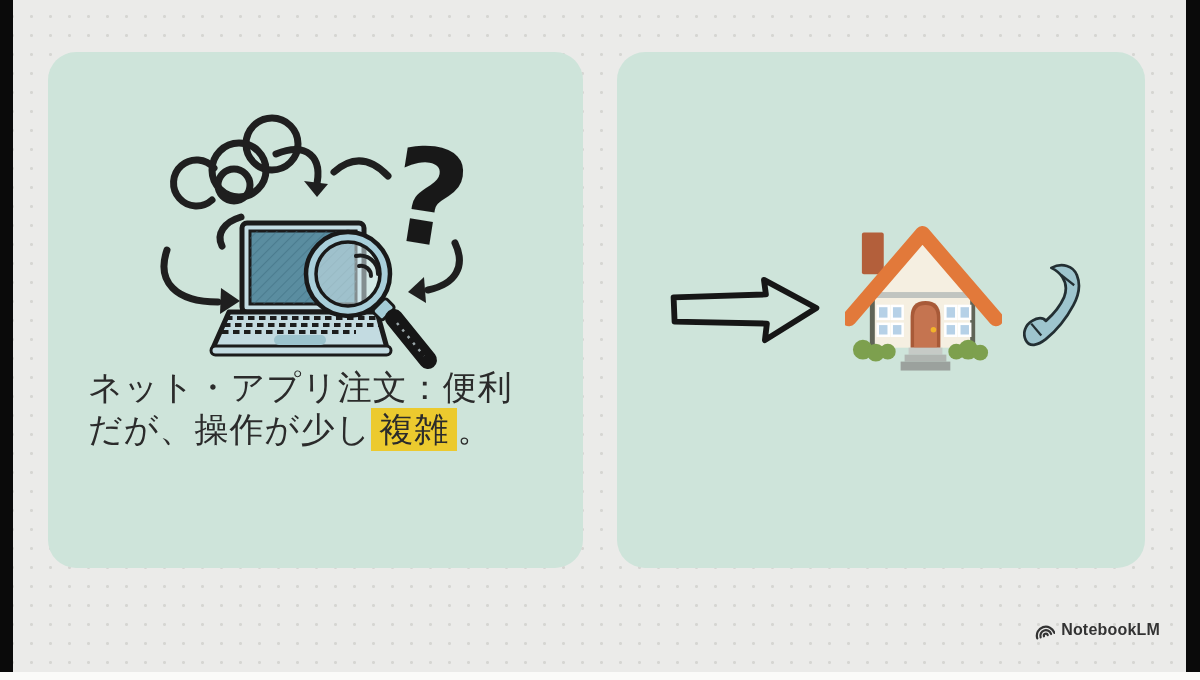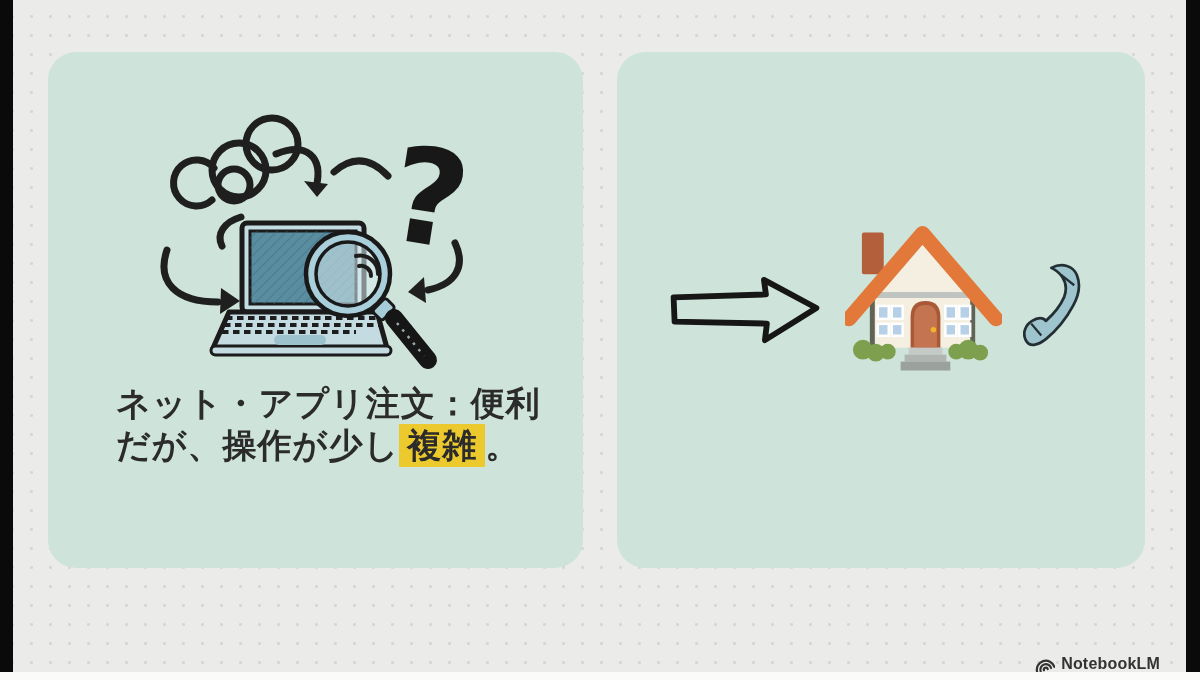--- a/index.html
+++ b/index.html
@@ -21,31 +21,31 @@
     background-color:var(--bg);
     background-image:radial-gradient(circle,var(--dot) 1.3px,transparent 1.6px);
     background-size:19px 19px;background-position:9px 7px;
   }
   .bottom-strip{position:absolute;left:0;bottom:0;width:1200px;height:8px;background:var(--strip);z-index:6;}
   .card{position:absolute;top:52px;height:516px;background:var(--card);border-radius:28px;}
   .card.left{left:35px;width:535px;}
   .card.right{left:604px;width:528px;}
   .illustration{position:absolute;left:108px;top:52px;width:330px;height:270px;}
   .caption{
-    position:absolute;left:40px;top:330px;width:480px;
+    position:absolute;left:40px;top:314px;width:480px;
     font-size:34px;line-height:42px;color:var(--cap);
-    font-weight:700;letter-spacing:1px;margin-left:28px;
+    font-weight:400;letter-spacing:1px;
   }
   .caption .hl{background:var(--hl);padding:2px 8px 3px;}
   .r-arrow{position:absolute;left:51px;top:224px;width:155px;height:68px;}
   .r-house{position:absolute;left:228px;top:170px;width:157px;height:152px;}
   .r-phone{position:absolute;left:406px;top:208px;width:64px;height:98px;}
   .footer{
     position:absolute;right:26px;top:616px;height:28px;z-index:5;
-    display:flex;align-items:center;gap:6px;margin-top:34px;
+    display:flex;align-items:center;gap:6px;
   }
   .footer .brand-text{font-size:16px;font-weight:600;color:#333;letter-spacing:.2px;}
 </style>
 </head>
 <body>
 
 <div class="stage">
 
   <div class="card left" style="border-radius: 28px;">
     <svg class="illustration" viewBox="0 0 330 270">

